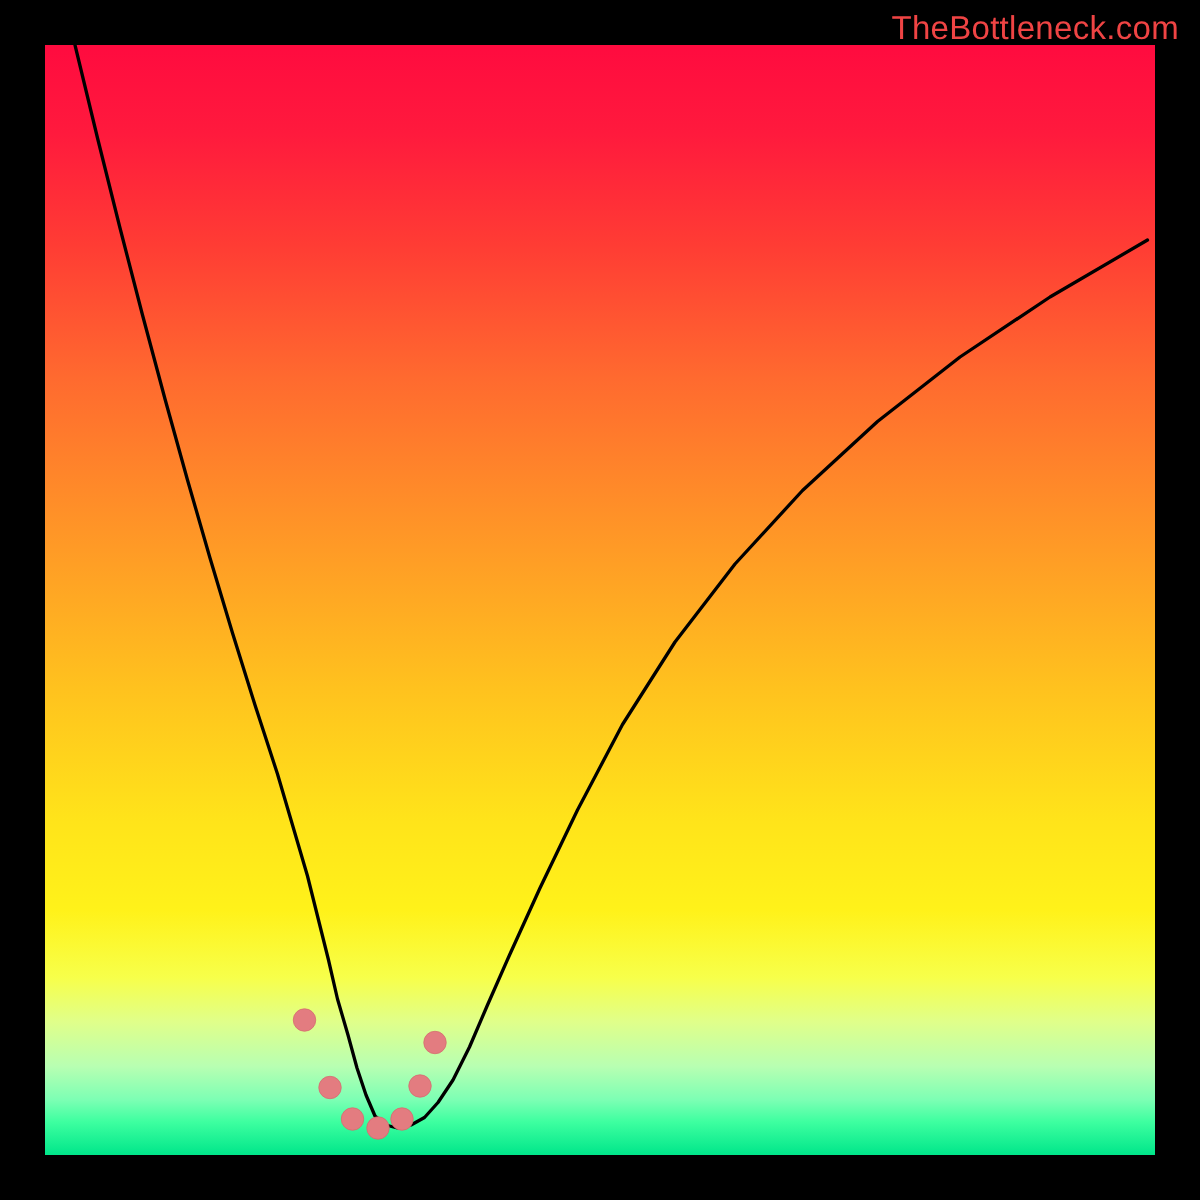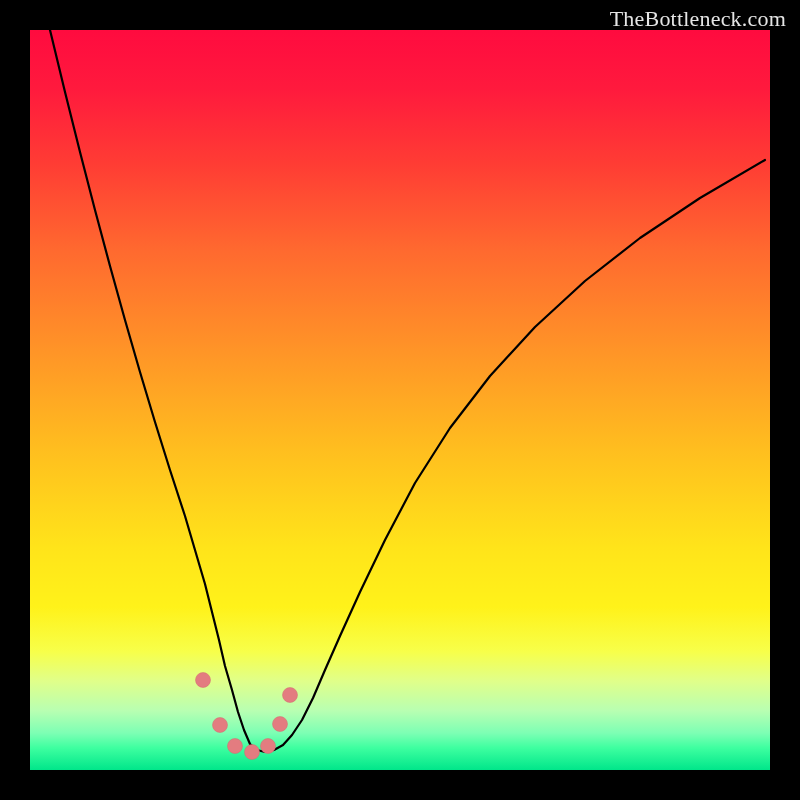--- a/index.html
+++ b/index.html
@@ -7,23 +7,23 @@
   .frame {
     position: relative;
     width: 800px;
     height: 800px;
     background: #000;
   }
   .watermark {
     position: absolute;
     top: 6px;
     right: 14px;
-    font-family: Liberation Serif, serif;
+    font-family: Liberation Sans, sans-serif;
     font-size: 22px;
-    color: #e5e5e5;
+    color: #ef4444;
     letter-spacing: 0.2px;
     z-index: 5;
   }
   .plot {
     position: absolute;
     left: 30px;
     top: 30px;
     width: 740px;
     height: 740px;
     overflow: hidden;

